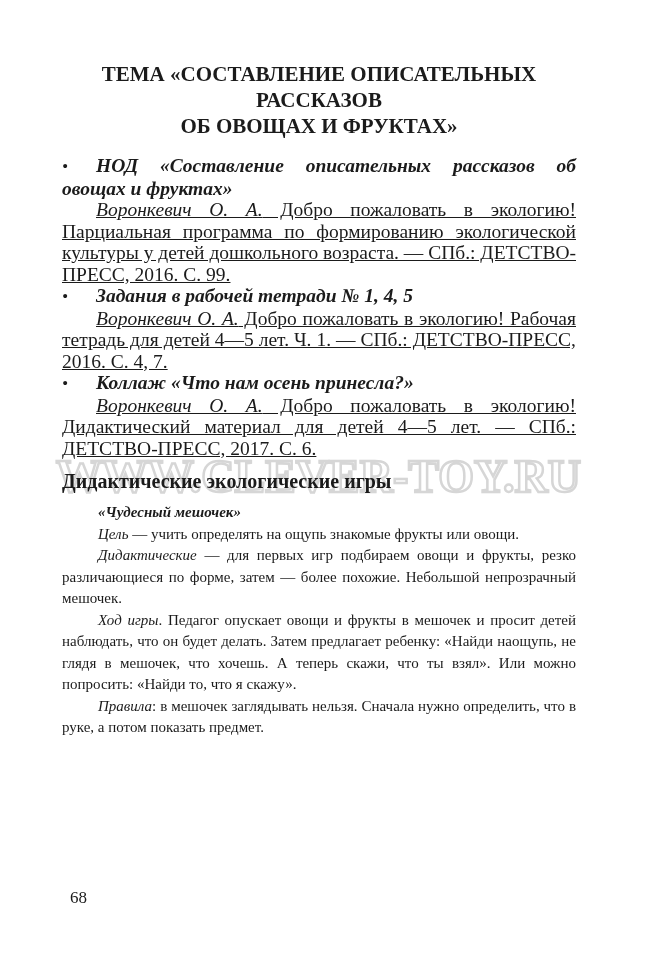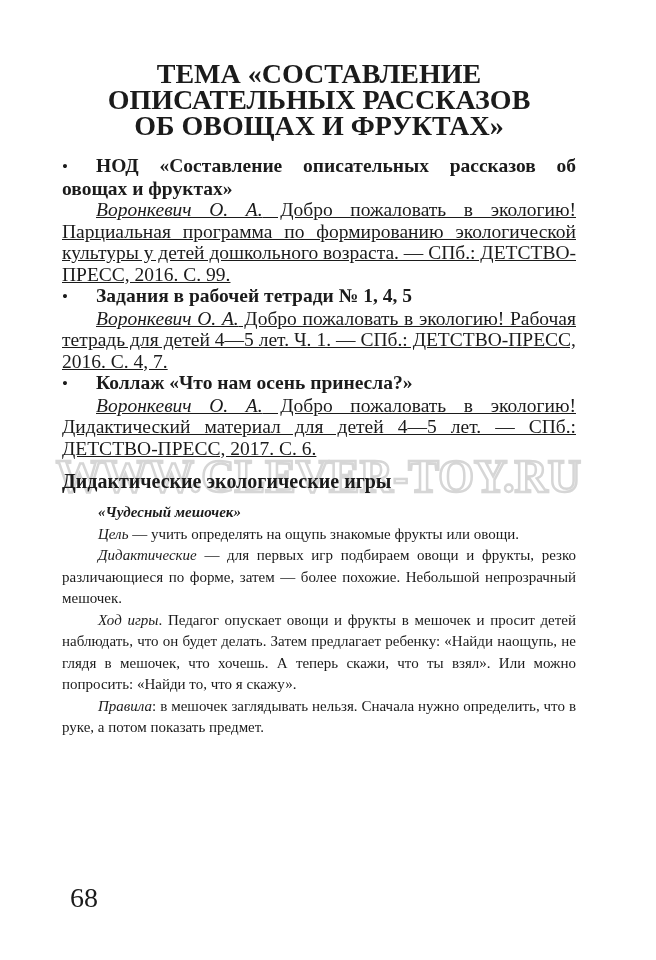--- a/index.html
+++ b/index.html
@@ -40,30 +40,30 @@
     font-family: "Liberation Sans", sans-serif;
     font-weight: bold;
     font-size: 21px;
     line-height: 26px;
   }
   .doc-header-line { transform: scaleX(0.87); transform-origin: 50% 50%; white-space: nowrap; }
   .topic {
     margin-top: 61px;
     text-align: center;
     font-weight: bold;
-    font-size: 28px;
+    font-size: 21px;
     line-height: 26px;
   }
   .body-block {
     margin-top: 16px;
     font-size: 19.5px;
     line-height: 21.5px;
     text-align: justify;
   }
-  .bullet-item { font-weight: bold; margin: 0; }
+  .bullet-item { font-weight: bold; margin: 0; font-style: italic; }
   .bullet-marker {
     display: inline-block;
     width: 34px;
     font-weight: normal;
     font-size: 17px;
   }
   .ref { margin: 0; text-indent: 34px; text-decoration: underline; }
   .games-heading {
     margin: 9px 0 0 0;
     text-align: left;
@@ -83,21 +83,21 @@
     font-style: italic;
     text-indent: 36px;
   }
   .para { margin: 0; text-indent: 36px; }
   .italic { font-style: italic; }
   .page-number {
     position: absolute;
     left: 70px;
     top: 886px;
     z-index: 1;
-    font-size: 28px;
+    font-size: 17px;
     line-height: 24px;
   }
 </style>
 </head>
 <body>
 
 <div class="page">
 
   <div class="watermark">WWW.CLEVER-TOY.RU</div>
 

